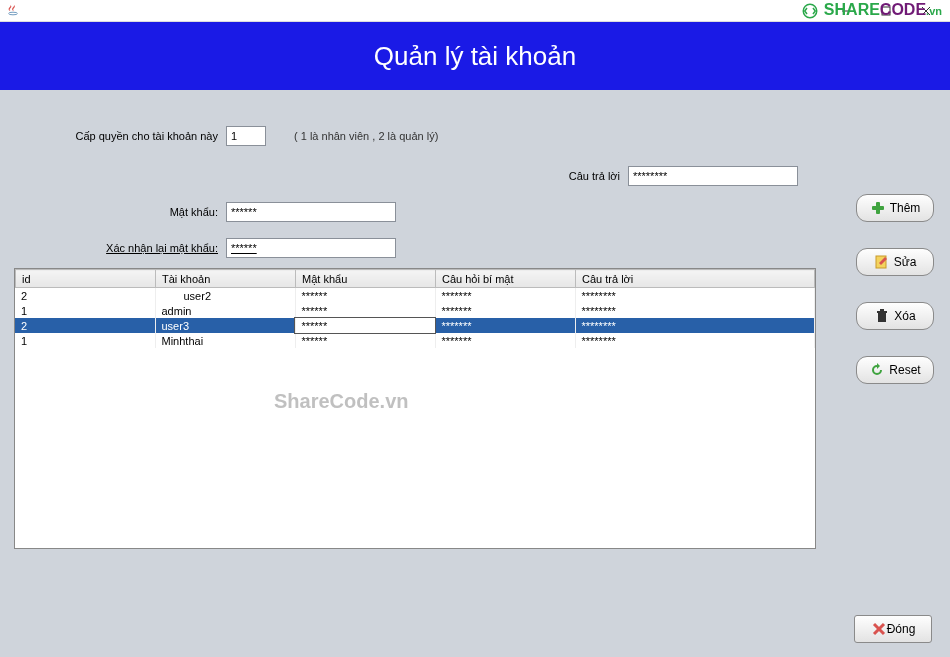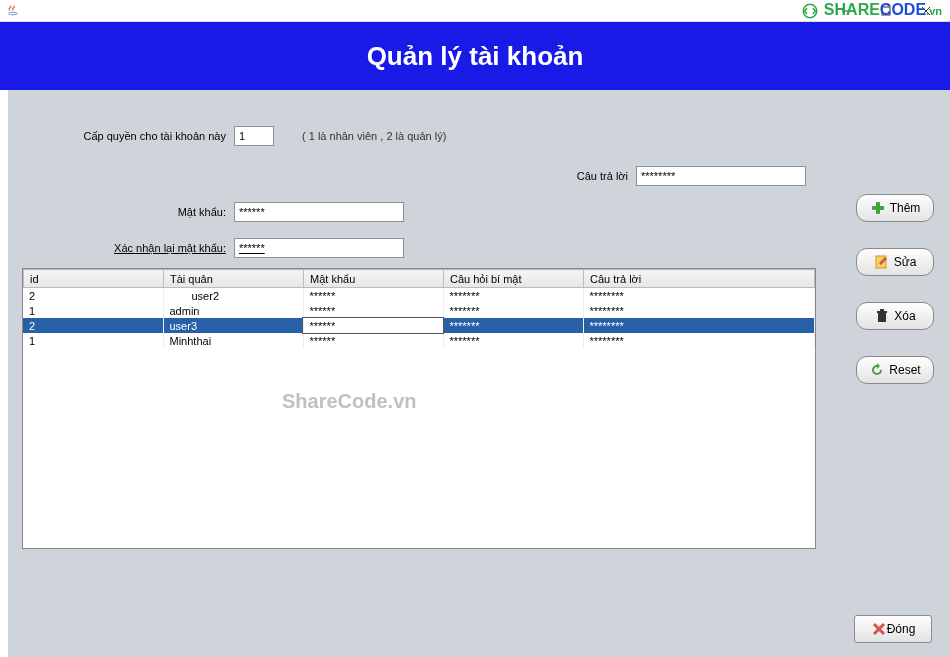--- a/index.html
+++ b/index.html
@@ -32,28 +32,27 @@
     .chrome-btns { display: flex; gap: 0; }
     .chrome-btn { width: 40px; height: 20px; display: flex; align-items: center; justify-content: center; cursor: pointer; color: #555; }
     .title-banner {
       background: #1a1ae6;
       height: 68px;
       display: flex;
       align-items: center;
       justify-content: center;
       color: #fff;
       font-size: 26px;
-      font-weight: bold;
+      font-weight: normal;
     }
     .content-area {
       background: #cfd4db;
       height: calc(100% - 22px - 68px);
       position: relative;
       padding: 18px 14px 0 14px;
-      margin-left: 8px;
     }
     .form-row {
       position: absolute;
       display: flex;
       align-items: center;
       gap: 8px;
     }
     .form-label { text-align: right; }
     .text-input {
       background: #fff;
@@ -151,21 +150,21 @@
     }
     .logo-top {
       position: absolute;
       top: 1px;
       right: 8px;
       font-size: 16px;
       font-weight: bold;
       z-index: 10;
     }
     .logo-top .s1 { color: #2aa84a; }
-    .logo-top .s2 { color: #1d4ed8; text-align: center; }
+    .logo-top .s2 { color: #701a75; text-align: center; }
     .close-btn {
       position: absolute;
       right: 18px;
       bottom: 14px;
       width: 78px;
       height: 28px;
       background: linear-gradient(#fefefe, #e3e3e3);
       border: 1px solid #8a8a8a;
       border-radius: 3px;
       display: flex;
@@ -245,21 +244,21 @@
       <div class="form-row" style="left:538px; top:58px;">
         <span class="form-label" style="width:68px">Câu trả lời</span>
         <input class="text-input" style="width: 170px;" value="********">
       </div>
 
       <div class="table-wrap">
         <table>
           <thead>
             <tr>
               <th style="width:140px">id</th>
-              <th style="width:140px">Tài quản</th>
+              <th style="width:140px">Tài khoản</th>
               <th style="width:140px">Mật khẩu</th>
               <th style="width:140px">Câu hỏi bí mật</th>
               <th>Câu trả lời</th>
             </tr>
           </thead>
         </table>
         <div class="table-body-area">
           <table id="data-table-body">
               <tbody>
                 <tr>

